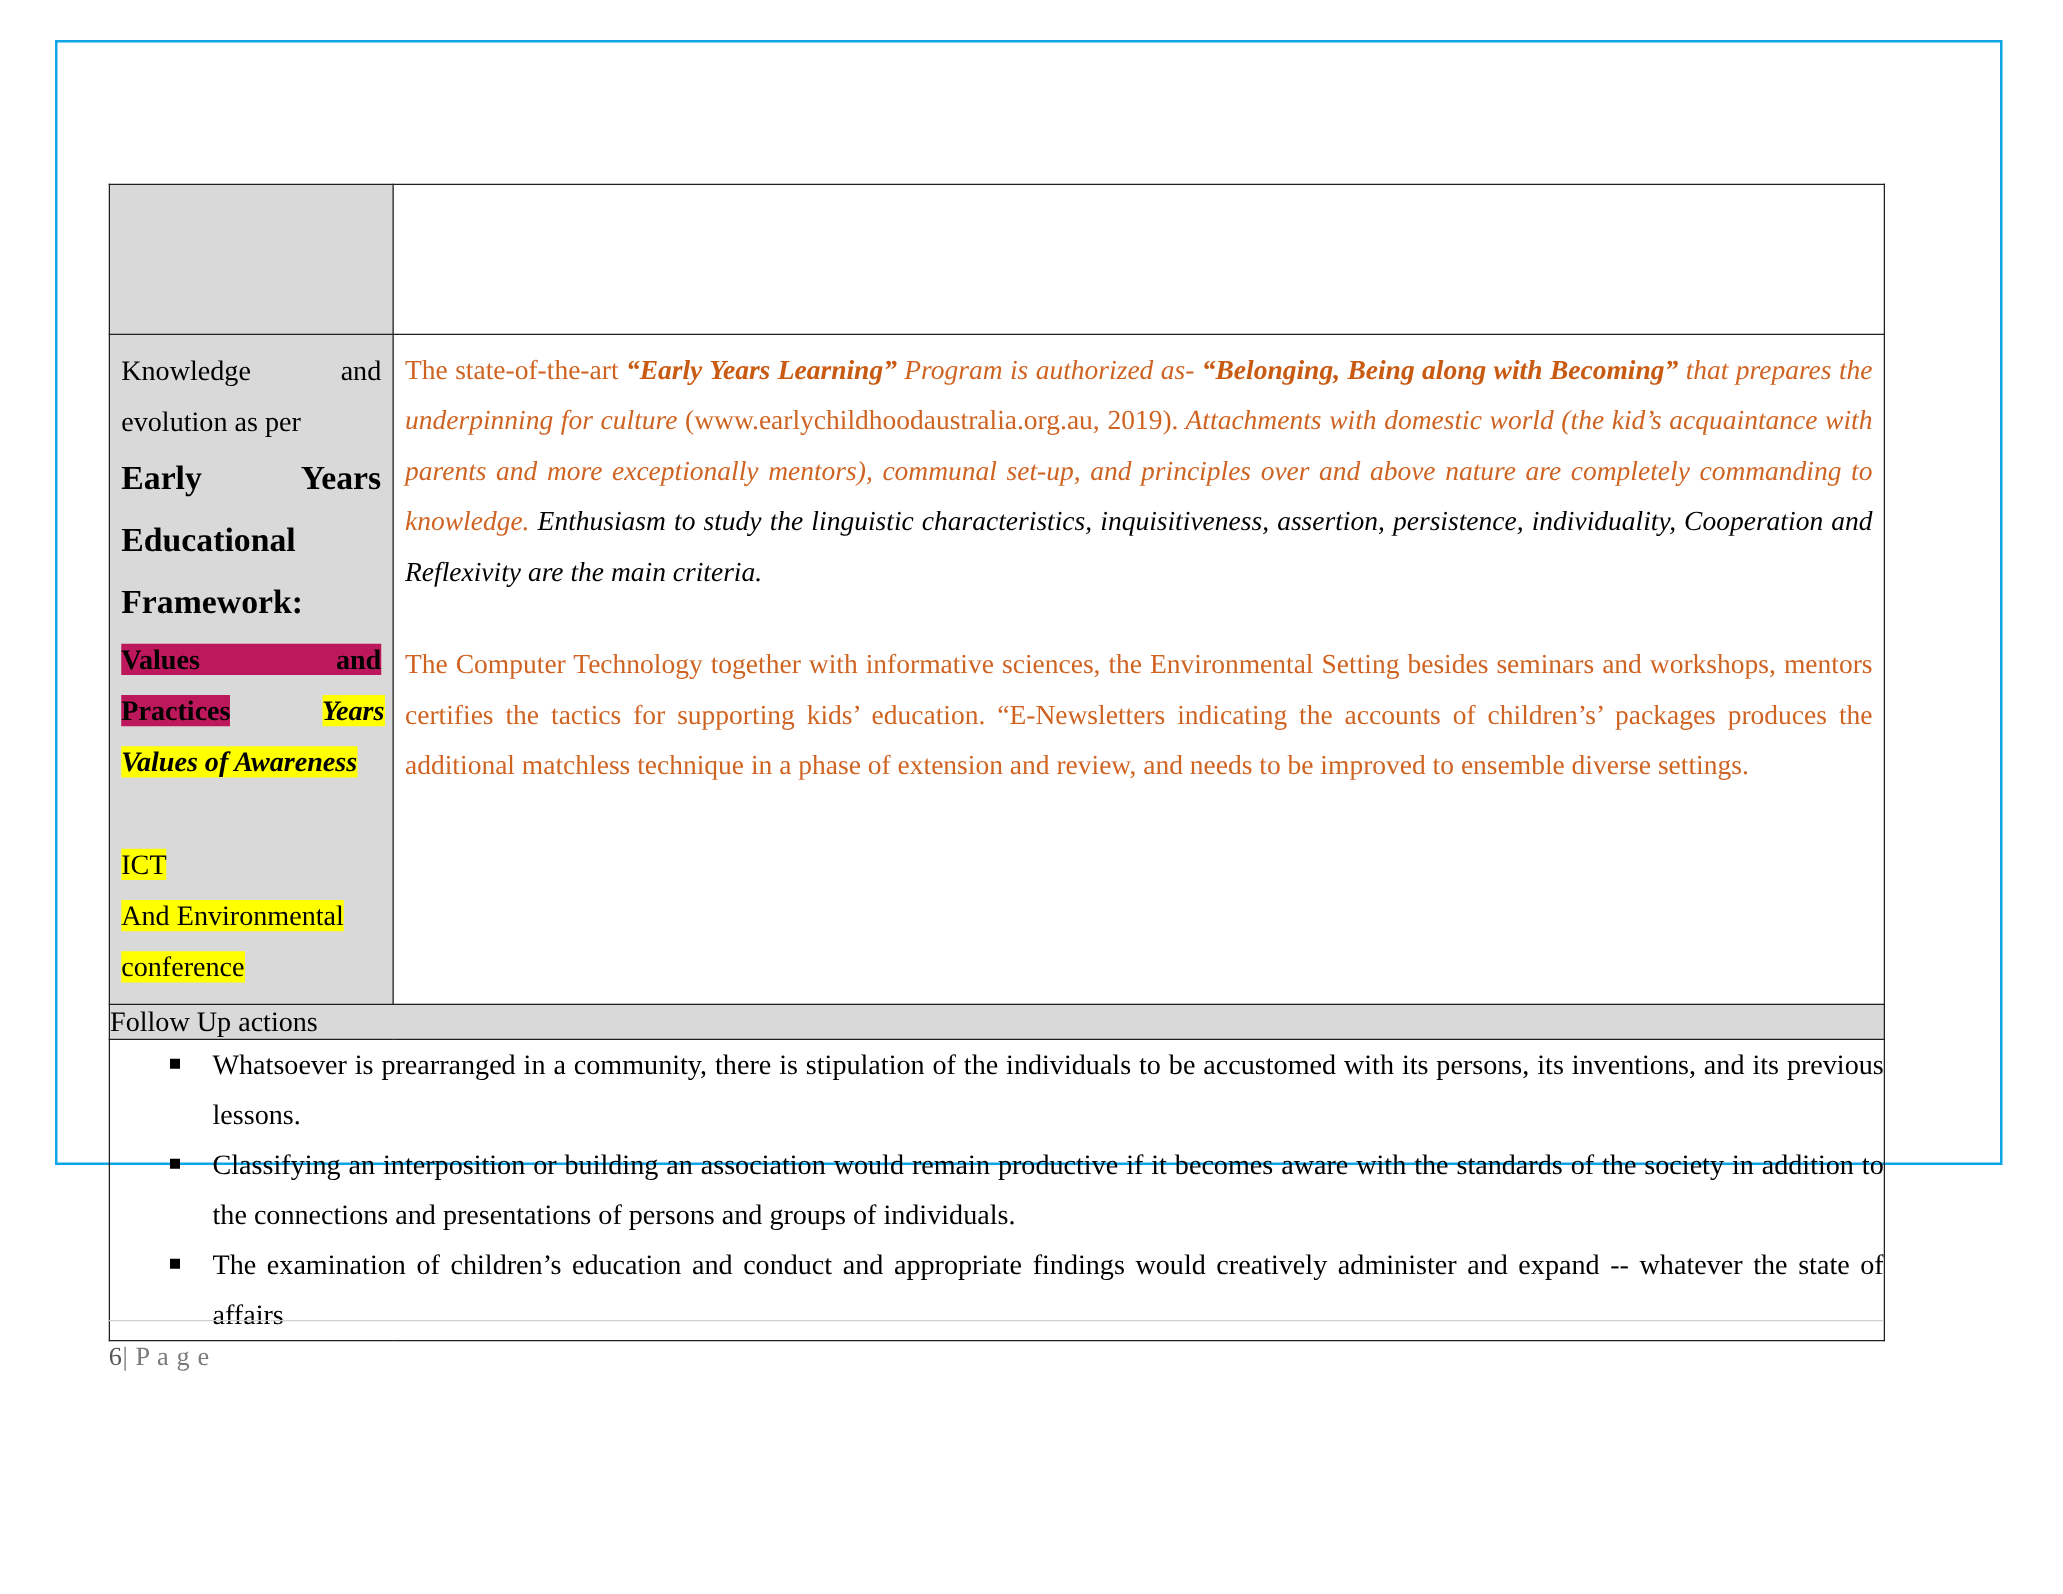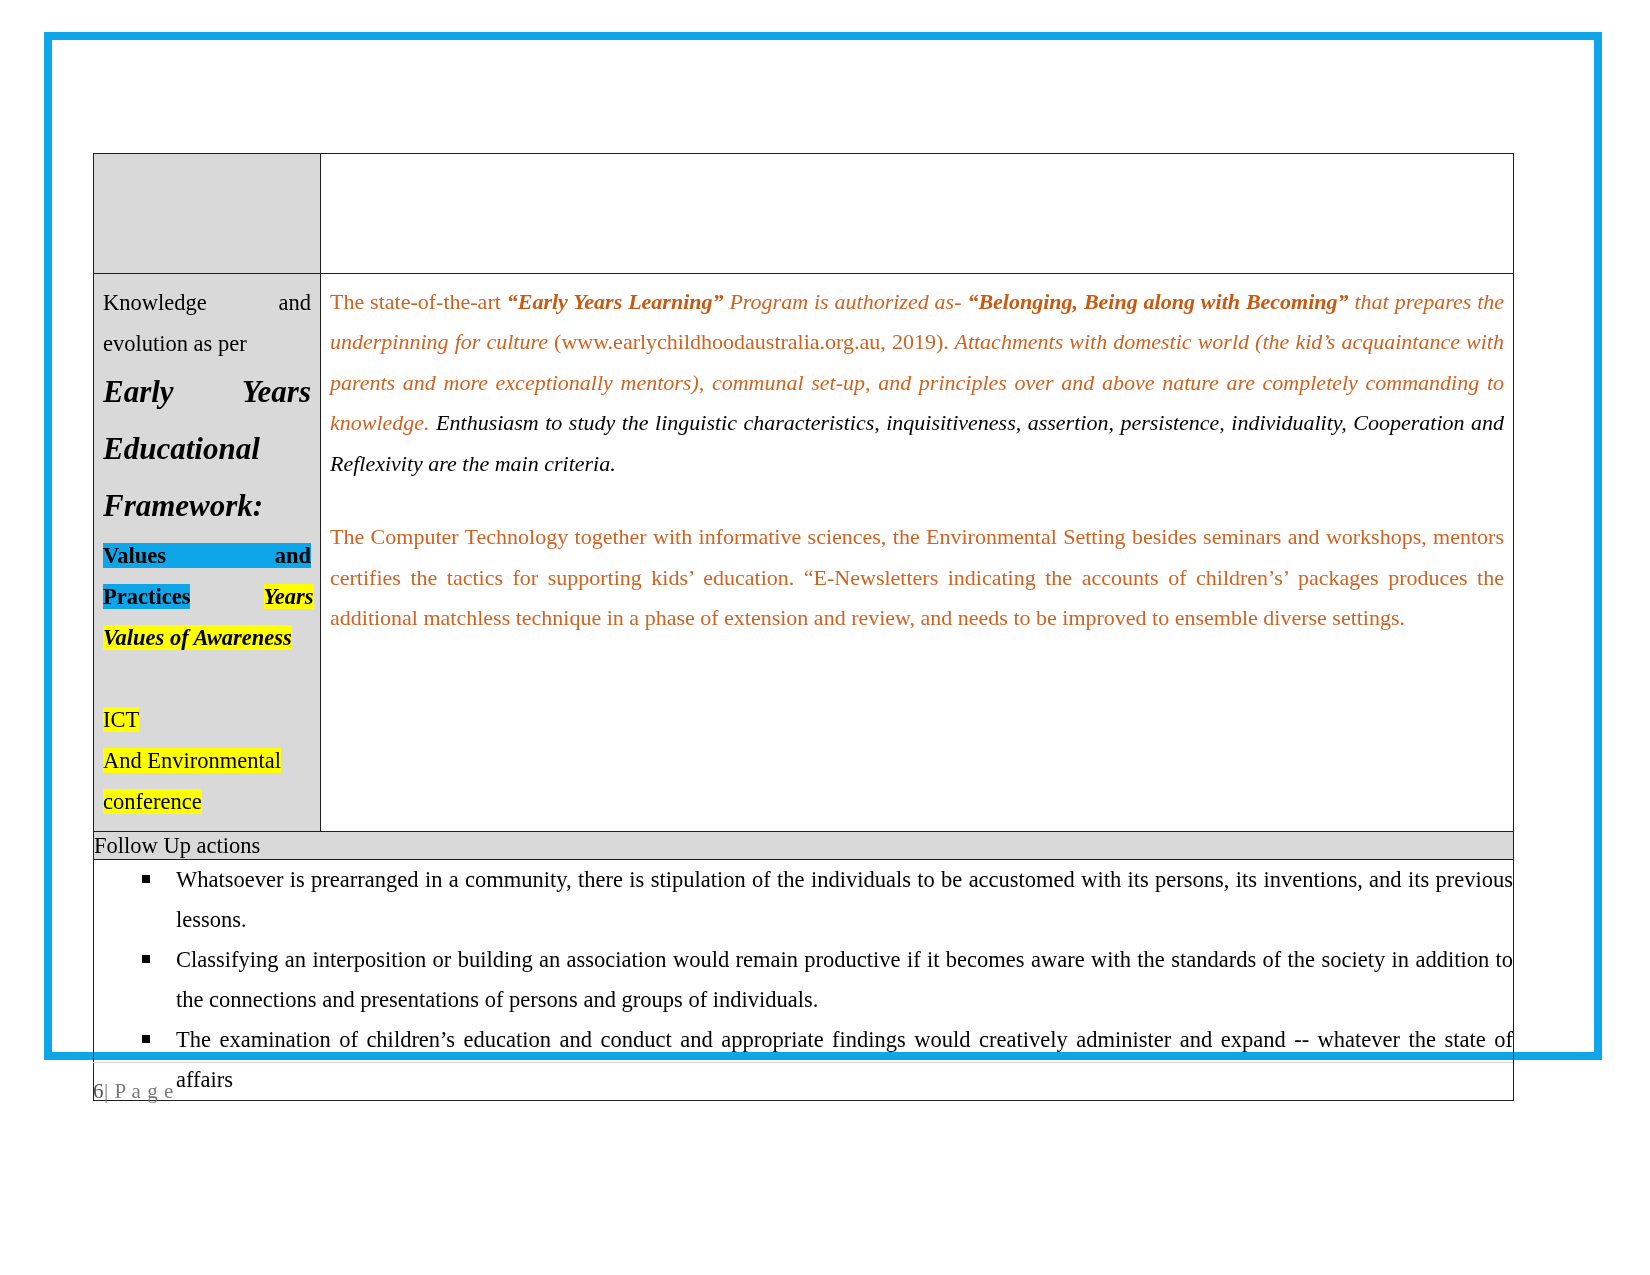--- a/index.html
+++ b/index.html
@@ -13,22 +13,22 @@
     font-family: "Liberation Serif", "DejaVu Serif", serif;
     overflow: hidden;
   }
 
   
   .page {
     position: absolute;
     left: 44px;
     top: 32px;
     width: 1558px;
-    height: 1028px;
-    border: 8px solid #0ea5e9;
+    height: 900px;
+    border: 2px solid #0ea5e9;
     background: #ffffff;
     box-sizing: border-box;
   }
 
   .page-inner {
     position: absolute;
     left: 22px;
     top: 0;
     width: 1470px;
     height: 100%;
@@ -63,22 +63,22 @@
   
   .lbl {
     font-size: 22.5px;
     line-height: 1.83;
     color: #000000;
     text-align: justify;
     text-align-last: justify;
     margin: 0;
   }
   .lbl-plain   { font-weight: normal; }
-  .lbl-big     { font-size: 31px; font-weight: bold; font-style: italic; }
-  .hl-red      { background: #0ea5e9; font-weight: bold; }
+  .lbl-big     { font-size: 27px; font-weight: bold; }
+  .hl-red      { background: #be185d; font-weight: bold; }
   .hl-yellow   { background: #ffff00; }
   .it-bold     { font-style: italic; font-weight: bold; }
   .blank-line  { display: block; height: 41px; }
 
   .lbl-left {
     text-align: left;
     text-align-last: left;
   }
 
   

